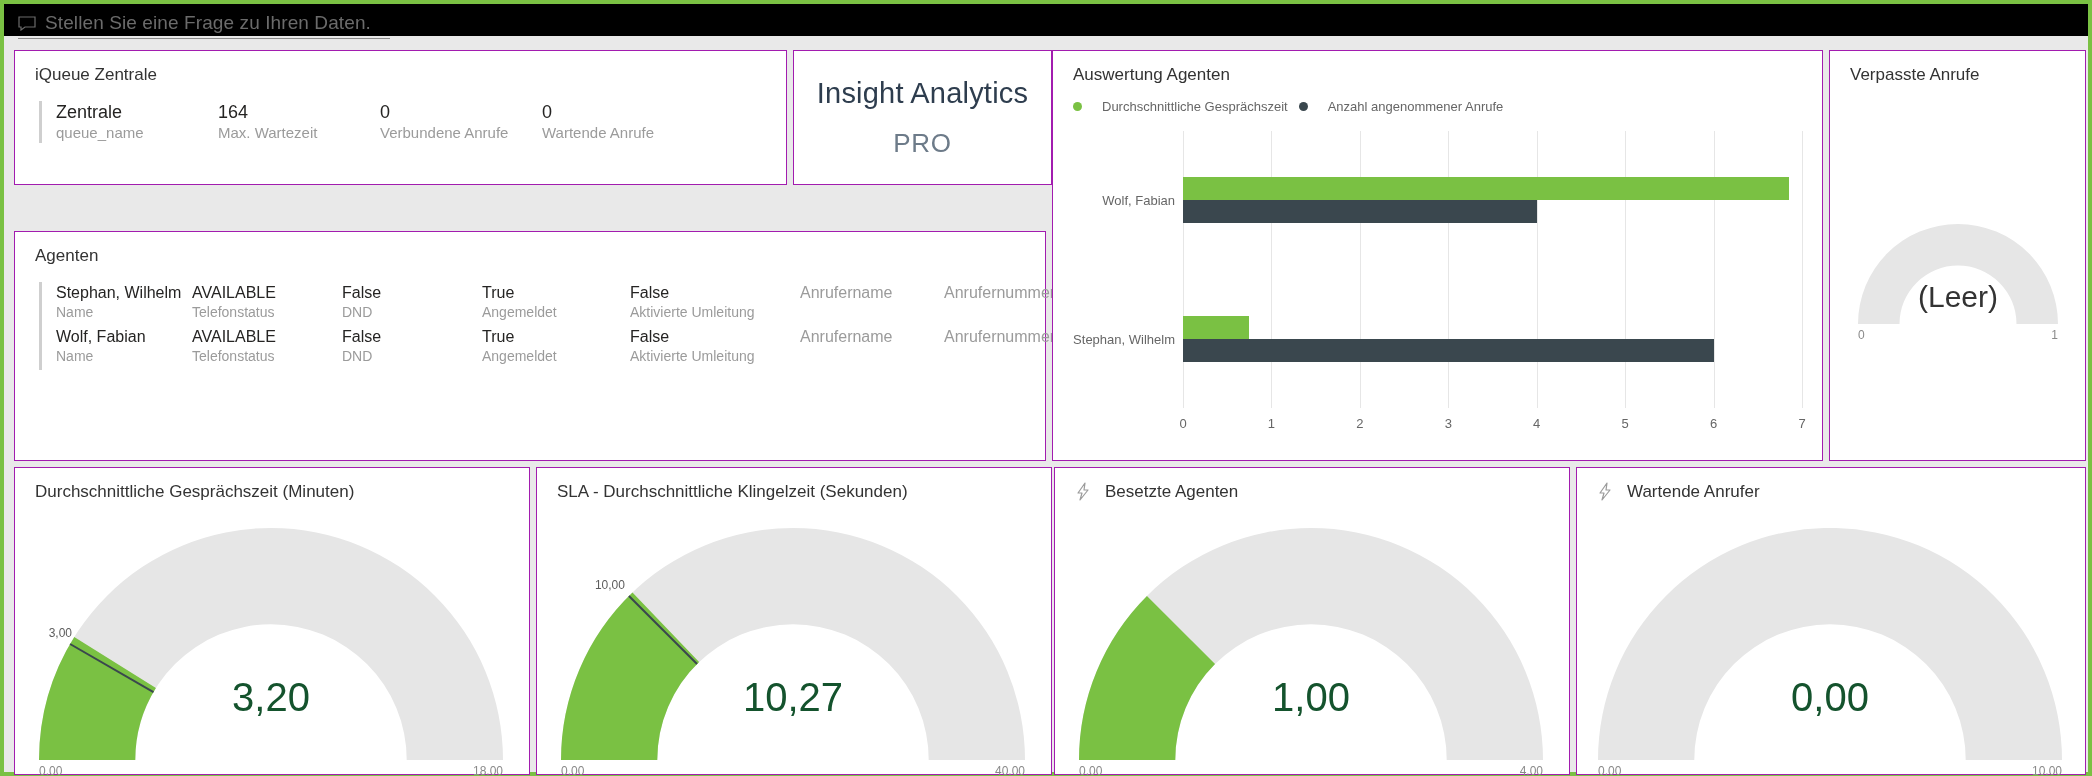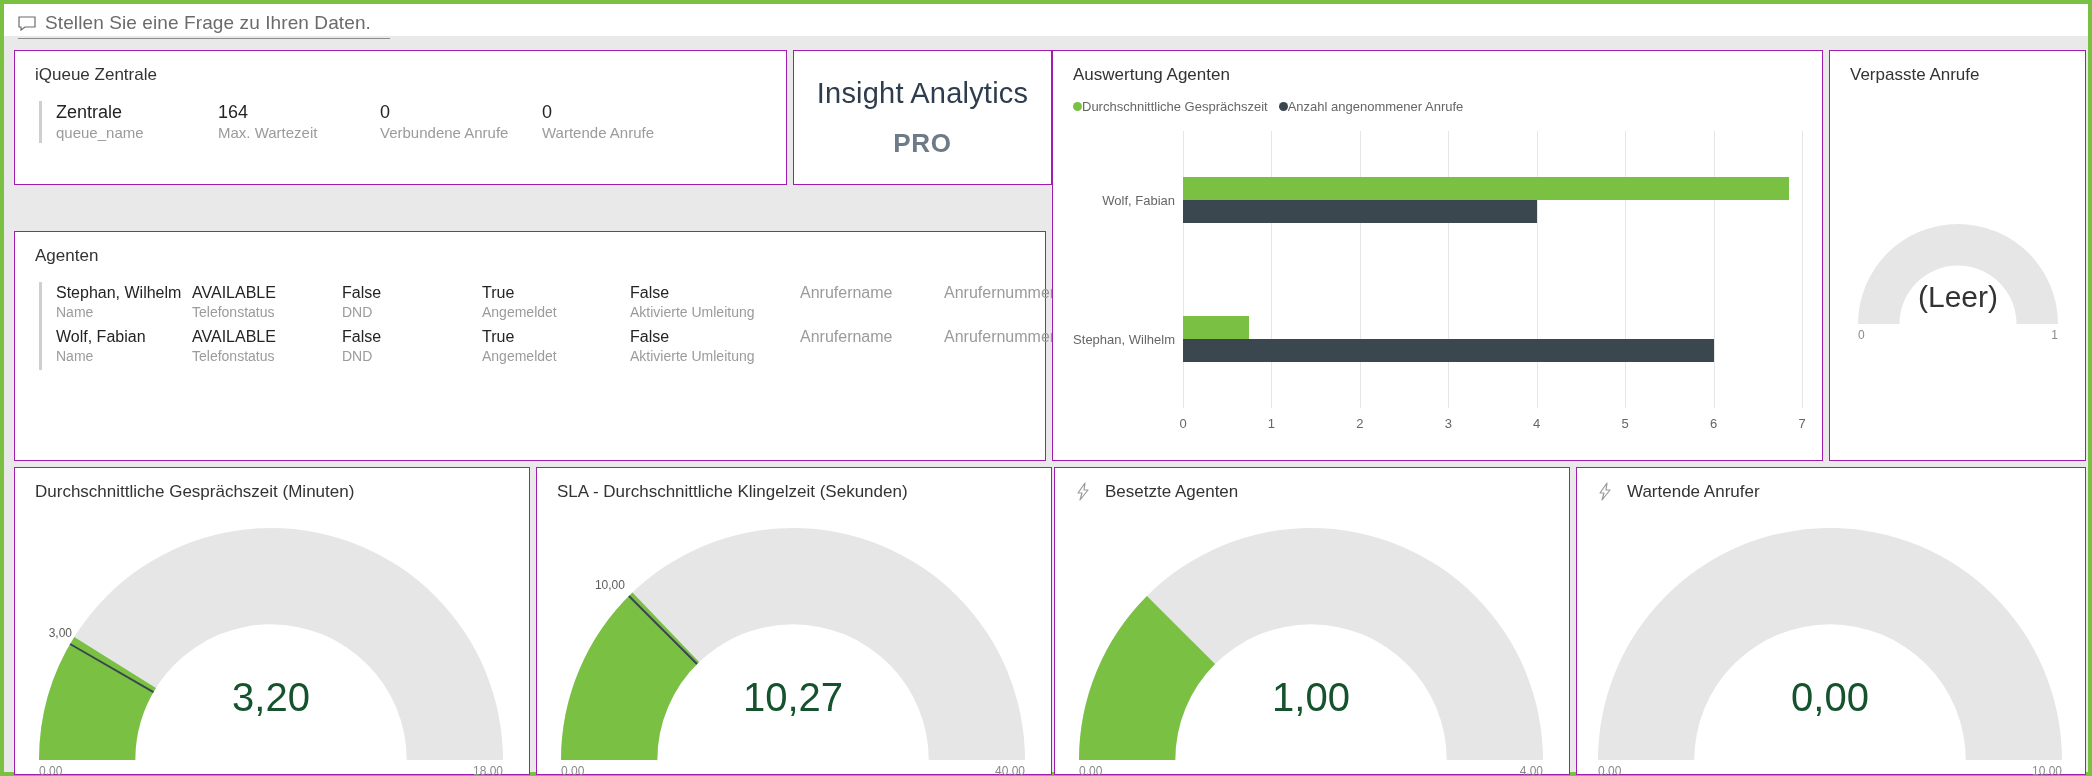--- a/index.html
+++ b/index.html
@@ -13,21 +13,21 @@
   
   #app {
     position: absolute; inset: 0;
     border: 4px solid #7ac143;
     background: #e9e9e9;
   }
 
   
   #qna-bar {
     position: absolute; left: 0; top: 0; right: 0; height: 32px;
-    background: #ffffff;
+    background: #000000;
     text-align: center;
   }
   #qna-inner {
     position: absolute; left: 14px; top: 8px;
     display: flex; align-items: center; gap: 9px;
     width: 372px;
     border-bottom: 1px solid #8d8d8d;
     padding-bottom: 4px;
   }
   #qna-icon { width: 18px; height: 15px; flex: 0 0 auto; }
@@ -75,21 +75,21 @@
 
   
   #tile-logo { left: 789px; top: 0px; width: 259px; height: 135px; }
   #logo-wrap {
     position: absolute; inset: 0;
     display: flex; flex-direction: column;
     align-items: center; justify-content: center;
     gap: 18px;
   }
   #logo-line1 { font-size: 29px; color: #2e3d4e; font-weight: 300; letter-spacing: .2px; }
-  #logo-line2 { font-size: 26px; color: #6d7b89; font-weight: 700; letter-spacing: .8px; }
+  #logo-line2 { font-size: 26px; color: #6d7b89; font-weight: 400; letter-spacing: .8px; }
 
   
   #tile-agents { left: 10px; top: 181px; width: 1032px; height: 230px; }
   .agents-table {
     position: absolute; left: 24px; top: 50px;
     border-left: 3px solid #cfcfcf; padding-left: 14px;
   }
   .agent-row { display: flex; margin-bottom: 4px; }
   .agent-cell { }
   .c-name   { width: 136px; }
@@ -106,21 +106,21 @@
   .al {
     font-size: 14px; color: #9b9b9b; line-height: 19px; white-space: nowrap;
   }
 
   
   #tile-bar { left: 1048px; top: 0px; width: 771px; height: 411px; text-align: center; }
   #bar-legend {
     position: absolute; left: 20px; top: 48px;
     display: flex; align-items: center; gap: 11px;
   }
-  .lg-item { display: flex; align-items: center; gap: 0; }
+  .lg-item { display: flex; align-items: center; gap: 20px; }
   .lg-dot { width: 9px; height: 9px; border-radius: 50%; }
   .lg-label { font-size: 13px; color: #666666; white-space: nowrap; }
 
   #bar-plot { position: absolute; left: 130px; top: 80px; right: 20px; bottom: 52px; }
   .gridline {
     position: absolute; top: 0; bottom: 0; width: 1px; background: #e6e6e6;
   }
   .bar-cat { position: absolute; left: 0; right: 0; }
   .bar-cat-label {
     position: absolute; right: calc(100% + 8px);

